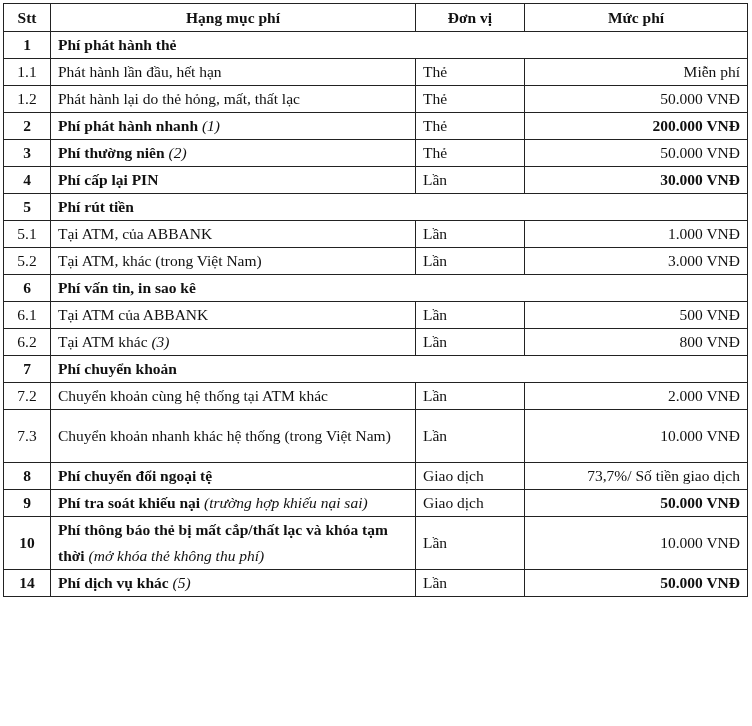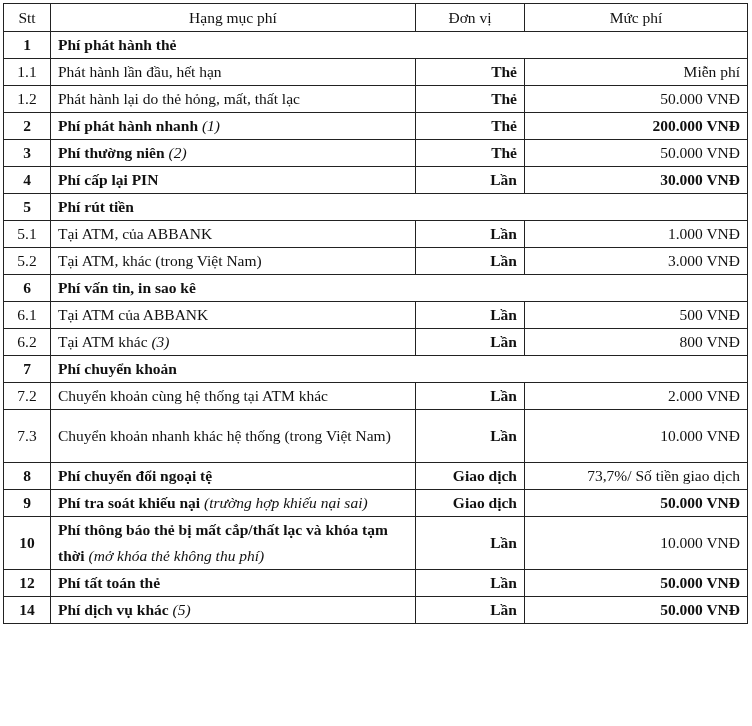--- a/index.html
+++ b/index.html
@@ -2,27 +2,27 @@
 <html><head>
 <meta charset="utf-8">
 <style>
   html, body { margin: 0; padding: 0; background: #ffffff; }
   body { width: 752px; height: 726px; overflow: hidden; position: relative;
          font-family: "Liberation Serif", "DejaVu Serif", serif; color: #111; }
   table.fees { position: absolute; left: 3px; top: 3px; width: 744px;
                border-collapse: collapse; table-layout: fixed; font-size: 15.5px; }
   table.fees td, table.fees th { border: 1.3px solid #222; padding: 0 7px; line-height: 26px;
                vertical-align: middle; overflow: hidden; }
-  table.fees th { font-weight: normal; text-align: center; height: 27px; }
+  table.fees th { font-weight: bold; text-align: center; height: 27px; }
   col.c-stt { width: 47px; }
   col.c-item { width: 365px; }
   col.c-unit { width: 109px; }
   col.c-fee { width: 223px; }
   td.stt { text-align: center; }
-  td.unit { text-align: right; font-weight: bold; }
+  td.unit { text-align: left; }
   td.fee { text-align: right; margin-left: 39px; }
   tr.row { height: 26px; }
   tr.tall { height: 53px; }
   tr.tall td.item { line-height: 26px; }
   .bold { font-weight: bold; }
   .note { font-style: italic; font-weight: normal; }
 </style>
 </head>
 <body>
 
@@ -136,25 +136,19 @@
         <td class="unit">Giao dịch</td>
         <td class="fee bold">50.000 VNĐ</td>
       </tr>
       <tr class="row tall">
         <td class="stt bold">10</td>
         <td class="item bold"><span>Phí thông báo thẻ bị mất cắp/thất lạc và khóa tạm thời </span><span class="note">(mở khóa thẻ không thu phí)</span></td>
         <td class="unit">Lần</td>
         <td class="fee">10.000 VNĐ</td>
       </tr>
       <tr class="row">
-        <td class="stt bold">12</td>
-        <td class="item bold"><span>Phí tất toán thẻ</span></td>
-        <td class="unit">Lần</td>
-        <td class="fee bold">50.000 VNĐ</td>
-      </tr>
-      <tr class="row">
         <td class="stt bold">14</td>
         <td class="item bold"><span>Phí dịch vụ khác </span><span class="note">(5)</span></td>
         <td class="unit">Lần</td>
         <td class="fee bold">50.000 VNĐ</td>
       </tr>
     </tbody>
 </table>
 
 </body></html>

